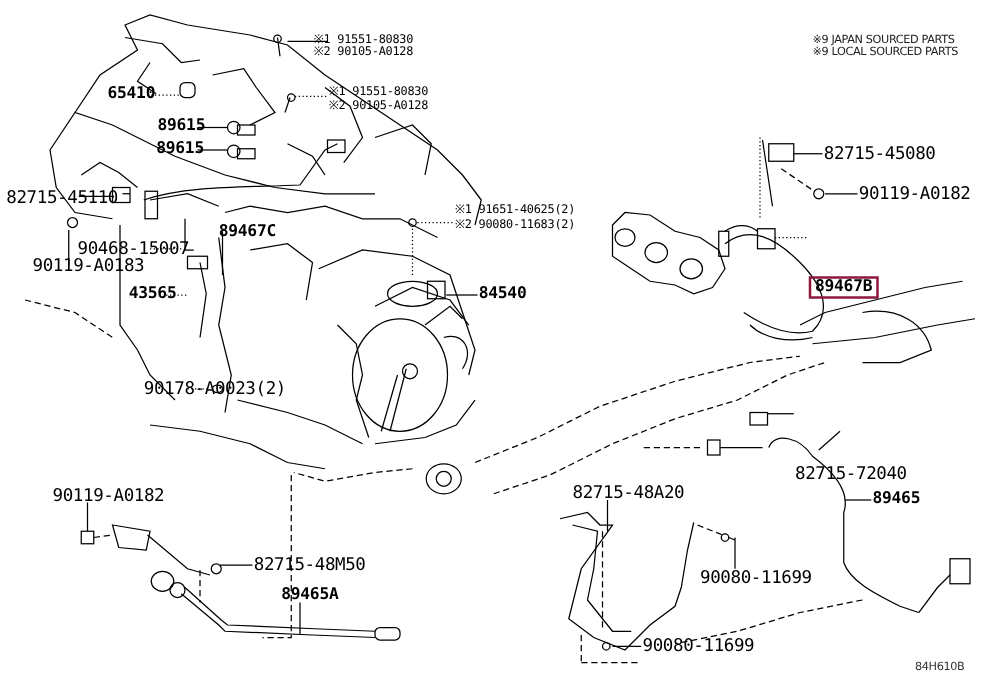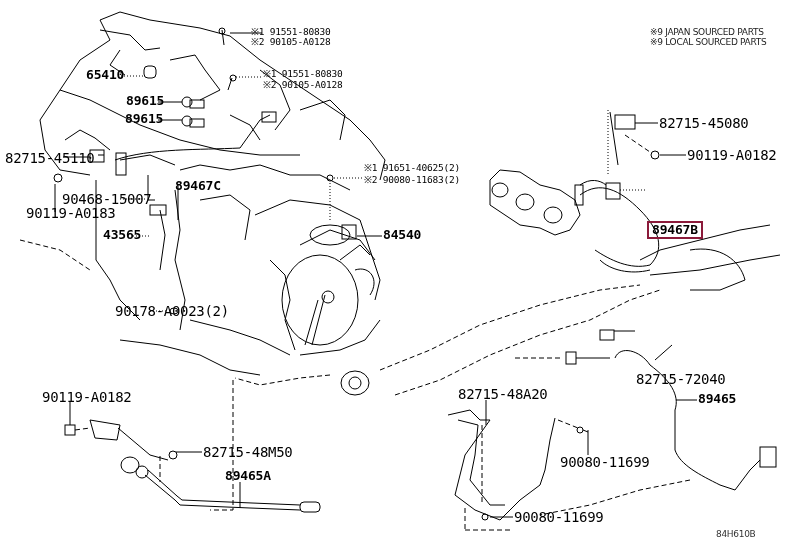--- a/index.html
+++ b/index.html
@@ -208,13 +208,13 @@
 <div class="lbl big" style="left:698px;top:393px;">89465</div>
 
 <div class="lbl" style="left:458px;top:388px;">82715-48A20</div>
 <div class="lbl" style="left:560px;top:456px;">90080-11699</div>
 <div class="lbl" style="left:514px;top:511px;">90080-11699</div>
 
 <div class="lbl" style="left:42px;top:391px;">90119-A0182</div>
 <div class="lbl" style="left:203px;top:446px;">82715-48M50</div>
 <div class="lbl big" style="left:225px;top:470px;">89465A</div>
 
-<div class="lbl code" style="left:716px;top:528px;">84H610B</div>
+<div class="lbl code" style="left:732px;top:528px;">84H610B</div>
 
 </body></html>

